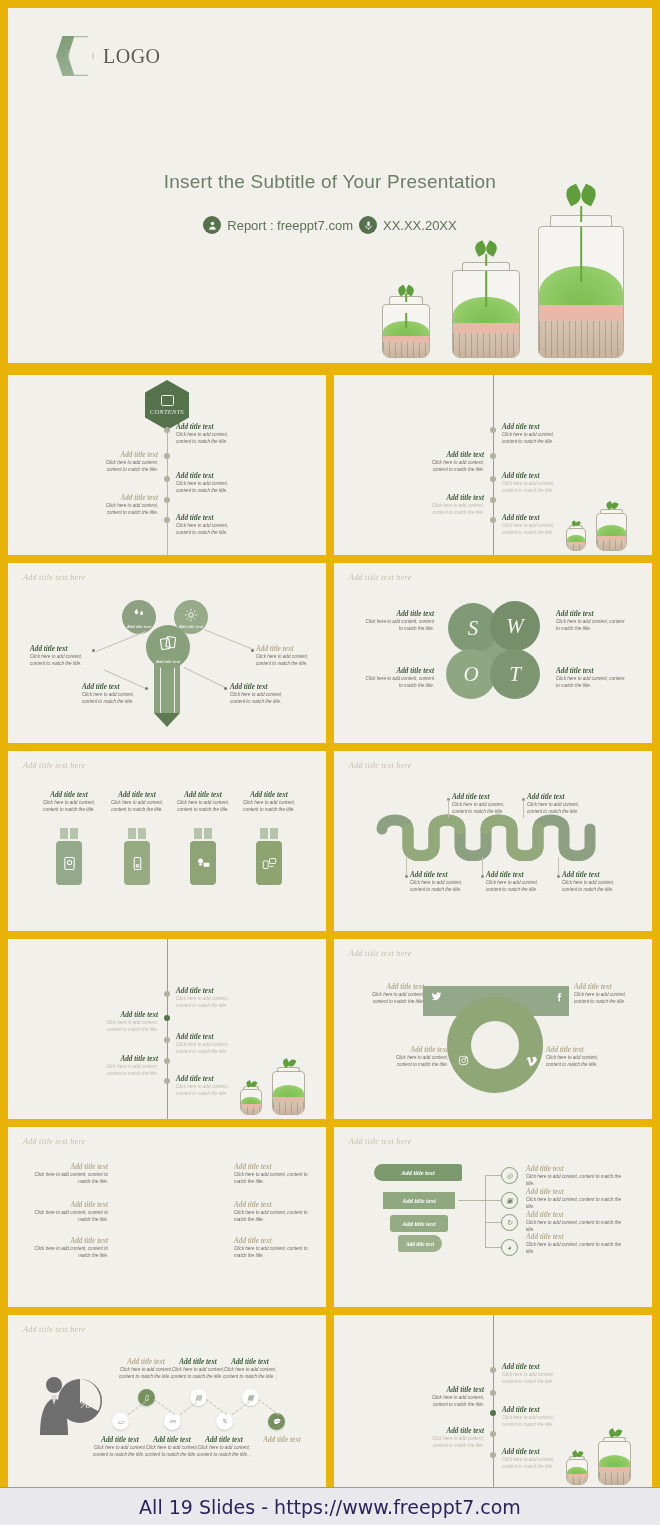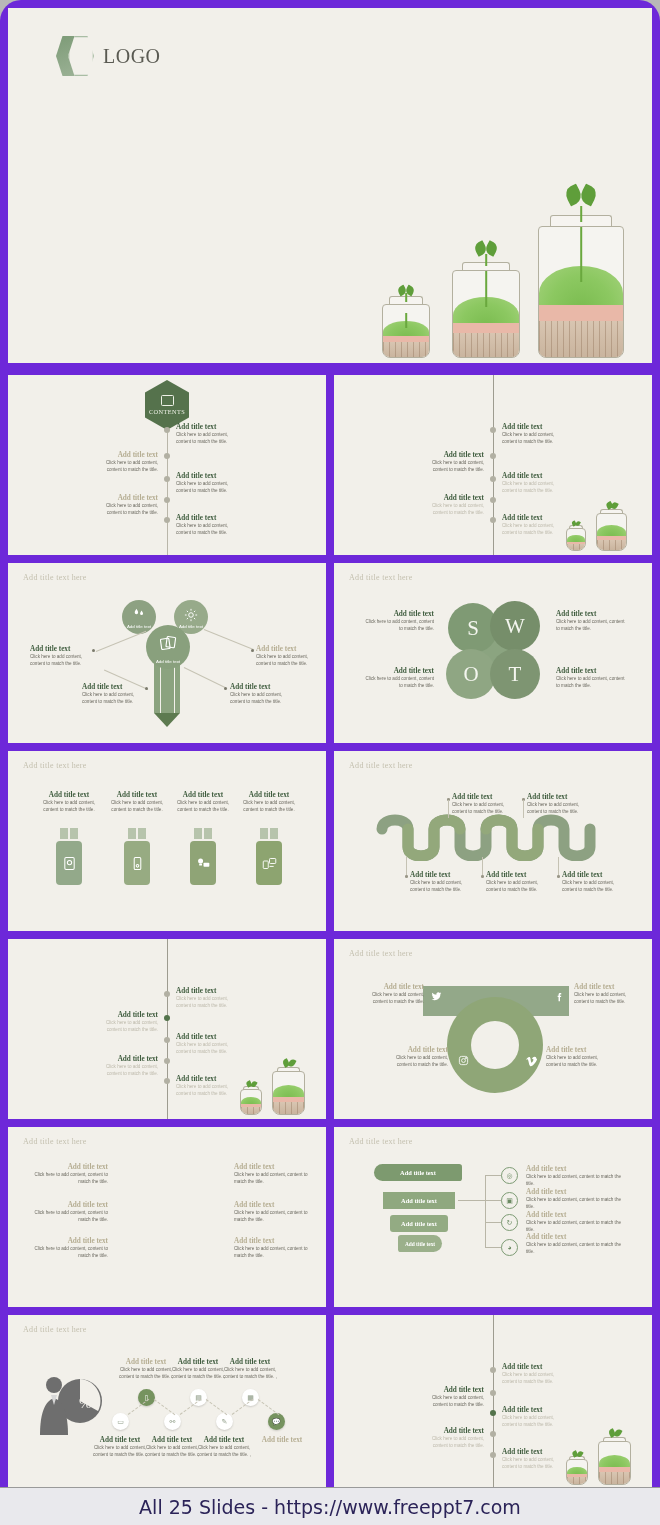--- a/index.html
+++ b/index.html
@@ -2,21 +2,21 @@
 <html><head>
 <meta charset="utf-8">
 <style>
   * { box-sizing: border-box; margin: 0; padding: 0; }
   html, body {
     width: 660px; height: 1525px;
     background: #b8b8b8;
     font-family: "Liberation Sans", sans-serif;
     overflow: hidden;
   }
-  .page { position: relative; width: 660px; height: 1525px; background: #6d28d9; border-radius: 21px; }
+  .page { position: relative; width: 660px; height: 1525px; background: #eab308; }
 
   
   .hero {
     position: absolute; left: 8px; top: 8px; width: 644px; height: 355px;
     background: #f2f0ea; overflow: hidden;
   }
   .logo-wrap { position: absolute; left: 48px; top: 28px; display: flex; align-items: center; gap: 9px; }
   .logo-mark { position: relative; width: 38px; height: 40px; }
   .hexA, .hexB {
     position: absolute; top: 0; width: 26px; height: 40px;
@@ -71,21 +71,21 @@
   .sprout { position: absolute; left: 50%; transform: translateX(-50%); }
   .sprout i { position: absolute; display: block; background: #5f9e3a;
     border-radius: 60% 5% 60% 5%; }
   .jar.sm { width: 48px; height: 54px; left: 2px; }
   .jar.md { width: 68px; height: 88px; left: 72px; }
   .jar.lg { width: 86px; height: 132px; left: 158px; }
 
   
   .grid { position: absolute; left: 8px; top: 375px; width: 644px; }
   .row { display: flex; gap: 8px; margin-bottom: 8px; }
-  .slide { width: 361px; height: 180px; background: #f2f0ea; position: relative; overflow: hidden; }
+  .slide { width: 361px; height: 180px; background: #f2f0ea; position: relative; overflow: hidden; font-style: italic; }
   .sl-title { position: absolute; left: 15px; top: 10px; font-size: 8px; color: #c3bfae;
     font-family: "Liberation Serif", serif; letter-spacing: .3px; }
   .tiny-h { font-size: 7.2px; color: #3f5c3e; font-family: "Liberation Serif", serif; font-weight: bold; }
   .tiny-h.mut { color: #b6ae93; }
   .tiny-p { font-size: 4.6px; color: #6c6a60; line-height: 1.55; }
   .tiny-p.mut { color: #bdb9ab; }
 
   
   .tl-line { position: absolute; width: 1px; background: #b9b6a9; }
   .tl-dot { position: absolute; width: 6px; height: 6px; border-radius: 50%; background: #b2b0a3; }
@@ -172,21 +172,38 @@
   <div class="hero">
 
     <div class="logo-wrap">
       <div class="logo-mark">
         <div class="hexA"></div>
           <div class="hexB"></div>
       </div>
       <div class="logo-text">LOGO</div>
     </div>
 
-
+    <div class="hero-sub">Insert the Subtitle of Your Presentation</div>
+
+    <div class="hero-meta">
+      <span class="circ-ico">
+        <svg viewBox="0 0 16 16" width="11" height="11" fill="#eef0e8">
+            <circle cx="8" cy="5" r="2.6"></circle>
+            <path d="M3.2 14c0-2.9 2.2-4.6 4.8-4.6S12.8 11.1 12.8 14z"></path>
+          </svg>
+      </span>
+      <span>Report : freeppt7.com</span>
+      <span class="circ-ico">
+        <svg viewBox="0 0 16 16" width="11" height="11" fill="#eef0e8">
+            <rect x="6.2" y="2" width="3.6" height="7" rx="1.8"></rect>
+            <path d="M4.4 8a3.6 3.6 0 0 0 7.2 0h1.1a4.7 4.7 0 0 1-4.1 4.6V14h-1.2v-1.4A4.7 4.7 0 0 1 3.3 8z"></path>
+          </svg>
+      </span>
+      <span>XX.XX.20XX</span>
+    </div>
 
     <div class="jars">
 
       <div class="jar sm">
         <div class="neck"></div>
         <div class="glass">
           <div class="soil"></div>
             <div class="clay"></div>
             <div class="grass"></div>
           <div class="stem" style="bottom:55%;height:30%"></div>
@@ -823,16 +840,16 @@
               <i style="left:0;top:1px;width:6px;height:8px;transform:rotate(-28deg)"></i>
               <i style="right:0;top:1px;width:6px;height:8px;transform:rotate(28deg)"></i>
             </div>
           </div>
         </div>
       </div>
     </div>
   </div>
 
   <div class="footer">
-    <span>All 25 Slides - https://www.freeppt7.com</span>
+    <span>All 19 Slides - https://www.freeppt7.com</span>
   </div>
 
 </div>
 
 </body></html>

